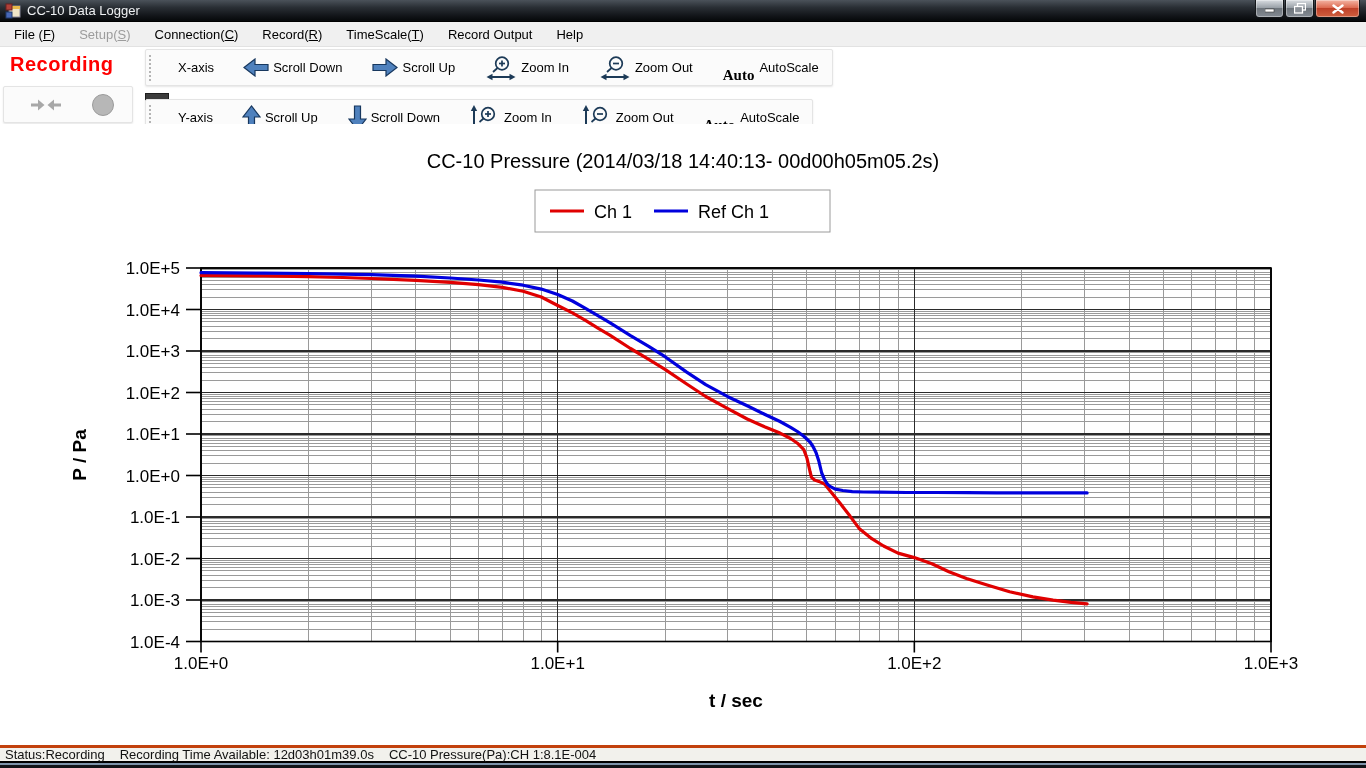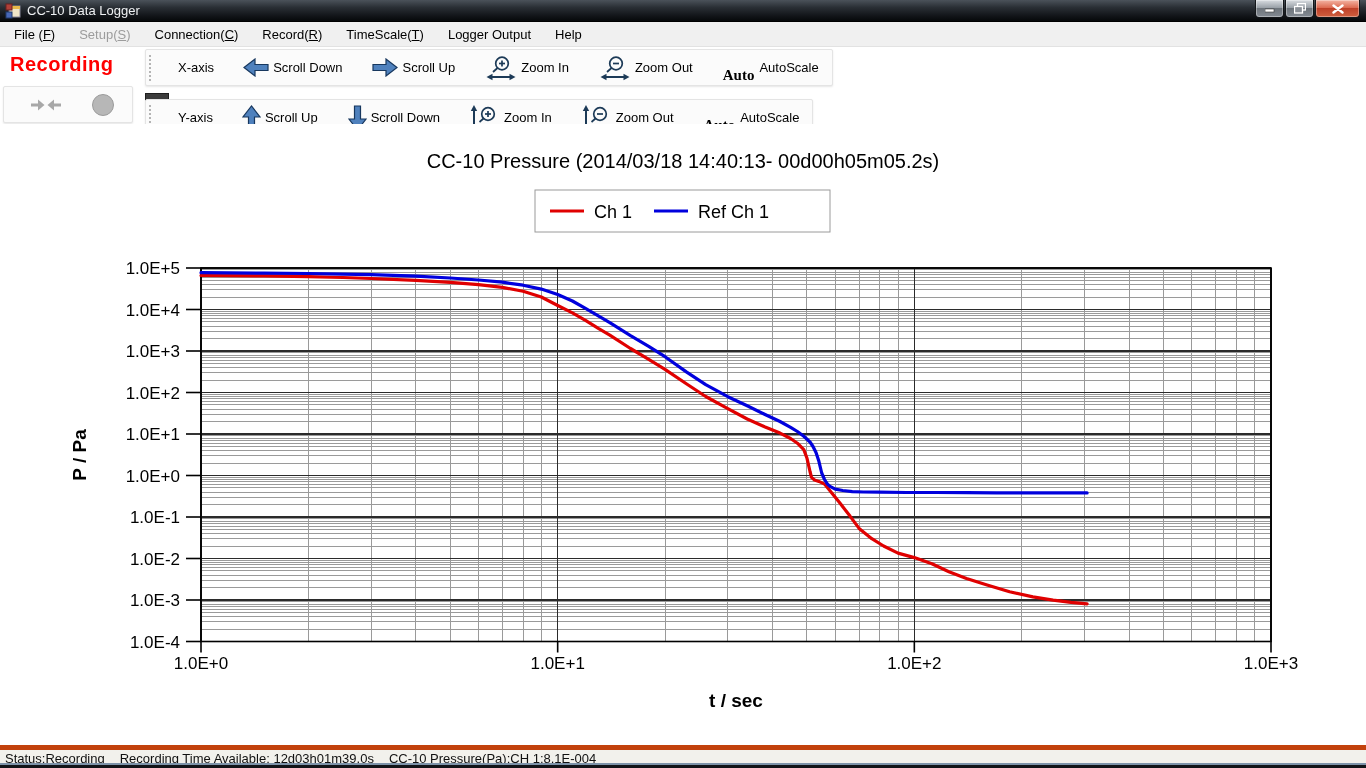--- a/index.html
+++ b/index.html
@@ -74,22 +74,22 @@
     border-left:4px solid transparent; border-right:4px solid transparent;
     border-top:5px solid #333;
   }
   .rec-circle { width:22px; height:22px; border-radius:50%; background:#b7b7b7; border:1px solid #9b9b9b; }
   .rec-square { width:24px; height:24px; background:#3b3b3b; border:1px solid #1e1e1e; }
   .rec-ctl { display:flex; align-items:center; justify-content:center; margin-right:11px; }
   
   .chartpanel { position:absolute; top:124px; left:0; right:0; height:621px; background:#fff; }
   
   .statusbar {
-    position:absolute; top:745px; left:0; right:0; height:22px;
-    background:#f2f1ec; border-top:5px solid #c2410c;
+    position:absolute; top:745px; left:0; right:0; height:16px;
+    background:#f2f1ec; border-top:3px solid #c2410c;
     display:flex; align-items:center; font-size:13px; color:#111; padding-left:5px;
   }
   .statusbar span { margin-right:15px; white-space:nowrap; }
   .bottomstrip {
     position:absolute; top:763px; left:0; right:0; height:5px;
     background:#111418; border-top:2px solid #7d93aa;
   }
 </style>
 </head>
 <body>
@@ -121,21 +121,21 @@
     </div>
   </div>
 </div>
 
 <div class="menubar">
   <div class="menu-item"><span>File (</span><span class="mkey">F</span><span>)</span></div>
   <div class="menu-item disabled"><span>Setup(</span><span class="mkey">S</span><span>)</span></div>
   <div class="menu-item"><span>Connection(</span><span class="mkey">C</span><span>)</span></div>
   <div class="menu-item"><span>Record(</span><span class="mkey">R</span><span>)</span></div>
   <div class="menu-item"><span>TimeScale(</span><span class="mkey">T</span><span>)</span></div>
-  <div class="menu-item"><span>Logger Output</span></div>
+  <div class="menu-item"><span>Record Output</span></div>
   <div class="menu-item"><span>Help</span></div>
 </div>
 
 <div class="toolzone">
 
   <div class="recording-label">Recording</div>
 
   <div class="strip" style="left:3px; top:39px; width:130px; height:37px;">
     <div class="grip"></div>
     <div class="rec-ctl">

